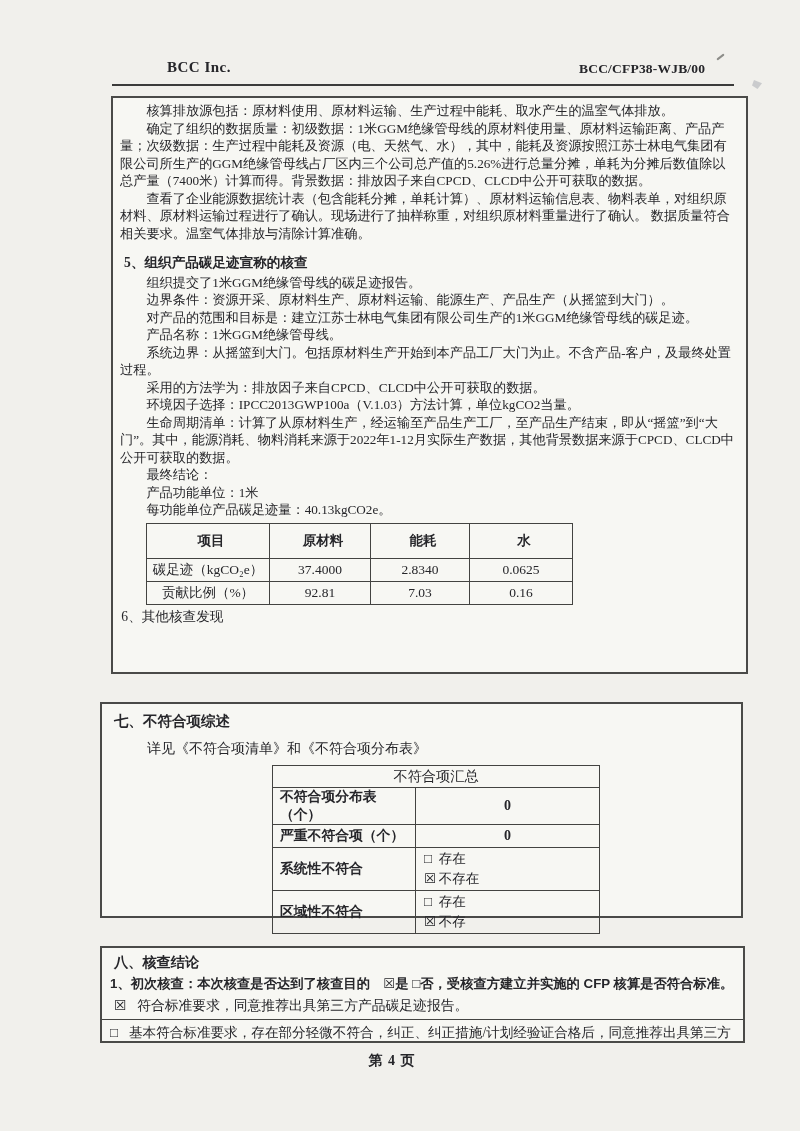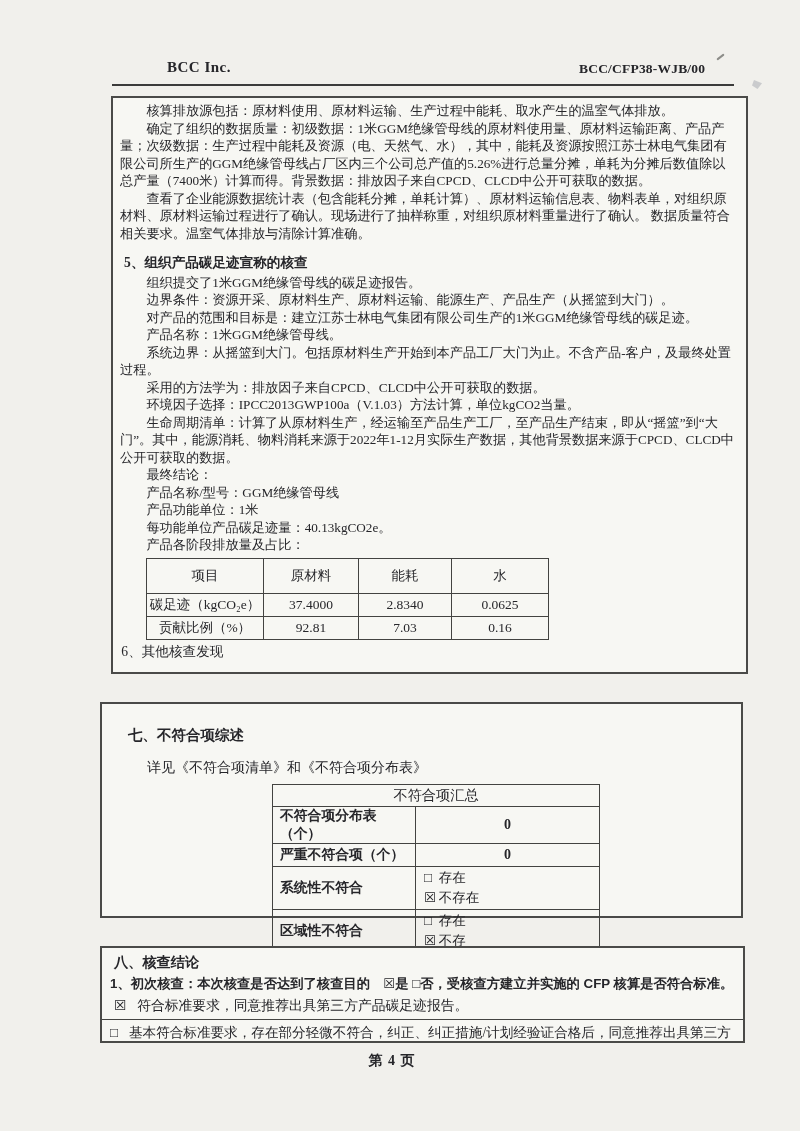--- a/index.html
+++ b/index.html
@@ -22,29 +22,29 @@
 
   .box1 { left:111px; top:96px; width:637px; height:578px; padding:4px 9px 0 7px;
           font-size:13.2px; line-height:17.5px; overflow:hidden; }
   .para { margin:0; text-indent:2em; }
   .gap12 { height:11px; }
   .sec-heading { margin:1px 0 2px 0; font-size:13.6px; font-weight:bold; text-indent:0.3em; }
   .line { margin:0; text-indent:2em; }
 
   .etable { border-collapse:collapse; margin:4px 0 2px 26px; table-layout:fixed; }
   .etable th, .etable td { border:1.7px solid #434341; text-align:center; padding:0; font-size:13.5px; }
-  .etable thead th { height:34px; font-weight:normal; }
+  .etable thead th { height:34px; font-weight:bold;padding-left:6px; }
   .etable tbody td, .etable tbody th { height:22px; font-weight:normal; }
   .etable .c0 { width:116px; } .etable .c1 { width:94px; } .etable .c2 { width:92px; } .etable .c3 { width:96px; }
 
   .sec6-heading { margin:3px 0 0 0; font-size:13.6px; font-weight:normal; text-indent:0.1em; }
 
   .box2 { left:100px; top:702px; width:643px; height:216px; padding:8px 12px 0 12px; }
   .h-sans { font-family:"Liberation Sans","DejaVu Sans",sans-serif; }
-  .box2-heading { margin:14px; font-size:14.5px; font-weight:bold; }
+  .box2-heading { margin:0; font-size:14.5px; font-weight:bold; }
   .box2-intro { margin:9px 0 7px 33px; font-size:14px; }
   .ntable { border-collapse:collapse; margin-left:158px; table-layout:fixed; }
   .ntable td, .ntable th { border:1.7px solid #434341; padding:0; }
   .ntable .lcol { width:135px; } .ntable .rcol { width:175px; }
   .ntable .title-cell { height:21px; text-align:center; font-weight:normal; font-size:14.2px; }
   .ntable .label-cell { height:22px; text-align:left; padding-left:7px; font-weight:bold; font-size:13.8px; }
   .ntable .value-cell { text-align:center; font-size:14px; font-weight:bold; }
   .ntable .check-label { height:42px; }
   .ntable .check-cell { font-size:13.5px; font-weight:normal; padding-left:8px; }
   .check-line { line-height:20px; }
@@ -80,24 +80,22 @@
     <h3 class="sec-heading">5、组织产品碳足迹宣称的核查</h3>
     <p class="line">组织提交了1米GGM绝缘管母线的碳足迹报告。</p>
     <p class="line">边界条件：资源开采、原材料生产、原材料运输、能源生产、产品生产（从摇篮到大门）。</p>
     <p class="line">对产品的范围和目标是：建立江苏士林电气集团有限公司生产的1米GGM绝缘管母线的碳足迹。</p>
     <p class="line">产品名称：1米GGM绝缘管母线。</p>
     <p class="line">系统边界：从摇篮到大门。包括原材料生产开始到本产品工厂大门为止。不含产品-客户，及最终处置过程。</p>
     <p class="line">采用的方法学为：排放因子来自CPCD、CLCD中公开可获取的数据。</p>
     <p class="line">环境因子选择：IPCC2013GWP100a（V.1.03）方法计算，单位kgCO2当量。</p>
     <p class="line">生命周期清单：计算了从原材料生产，经运输至产品生产工厂，至产品生产结束，即从“摇篮”到“大门”。其中，能源消耗、物料消耗来源于2022年1-12月实际生产数据，其他背景数据来源于CPCD、CLCD中公开可获取的数据。</p>
     <p class="line">最终结论：</p>
-    <p class="line">产品名称/型号：GGM绝缘管母线</p>
     <p class="line">产品功能单位：1米</p>
     <p class="line">每功能单位产品碳足迹量：40.13kgCO2e。</p>
-    <p class="line">产品各阶段排放量及占比：</p>
 
     <table class="etable">
       <thead>
         <tr>
           <th class="c0">项目</th>
           <th class="c1">原材料</th>
           <th class="c2">能耗</th>
           <th class="c3">水</th>
         </tr>
       </thead>

